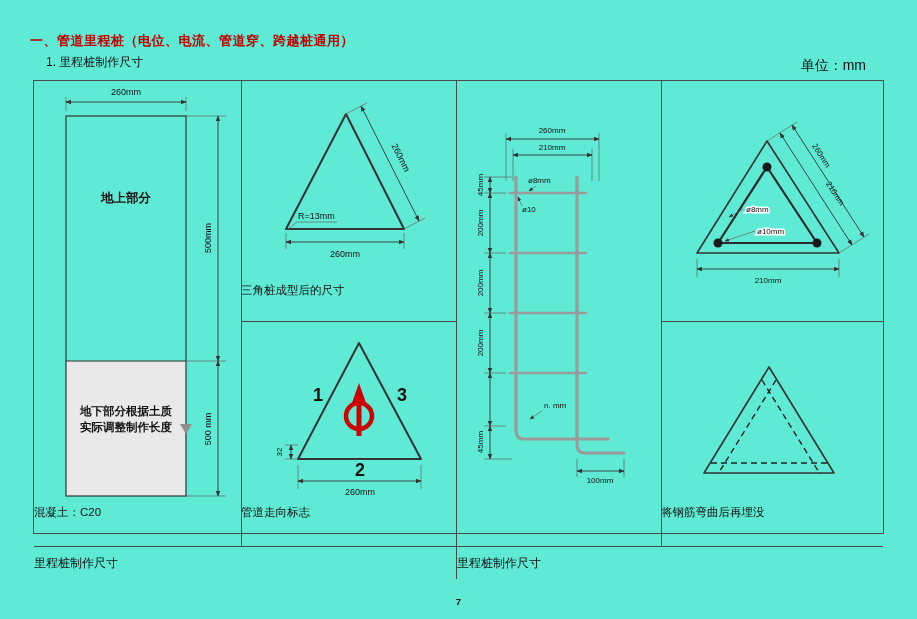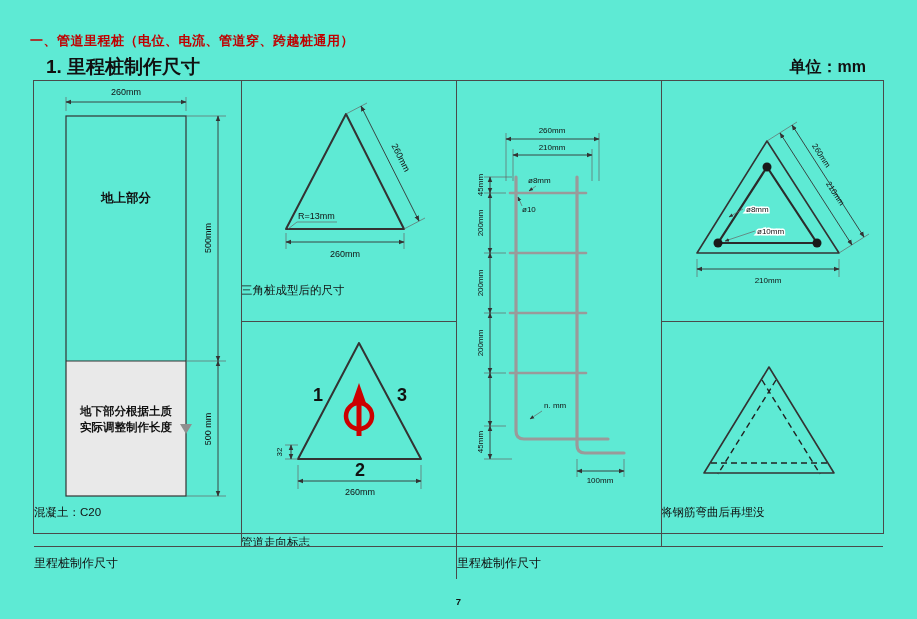--- a/index.html
+++ b/index.html
@@ -1,21 +1,21 @@
 <!DOCTYPE html>
 <html><head>
 <meta charset="utf-8">
 <style>
   * { margin:0; padding:0; box-sizing:border-box; }
   html,body { width:917px; height:619px; background:#ffffff;
     font-family:"Liberation Sans","DejaVu Sans",sans-serif; }
   .page { position:absolute; left:0; top:0; width:917px; height:619px; background:#5eead4; overflow:hidden; }
   .heading { position:absolute; left:30px; top:32px; font-size:13px; font-weight:bold; color:#c00000; letter-spacing:0.5px; }
-  .subheading { position:absolute; left:46px; top:54px; font-size:19px; font-weight:bold; color:#111; }
-  .unit { position:absolute; right:51px; top:57px; font-size:16px; font-weight:bold; color:#111; }
+  .subheading { position:absolute; left:46px; top:54px; font-size:12px; font-weight:normal; color:#111; }
+  .unit { position:absolute; right:51px; top:57px; font-size:14px; font-weight:normal; color:#111; }
   .table { position:absolute; left:33px; top:80px; width:851px; height:454px; border:1px solid #4a4a4a; }
   .cell { position:absolute; overflow:hidden; }
   .vline,.hline { position:absolute; background:#4a4a4a; }
   .caption { position:absolute; left:0; right:0; text-align:left; font-size:11.5px; color:#111; }
   .footcap { position:absolute; top:466px; height:32px; line-height:32px; text-align:left; font-size:12px; color:#111; }
   .pagenum { position:absolute; left:0; right:0; top:596px; text-align:center; font-size:9.5px; font-weight:bold; color:#111; }
   svg text { font-family:"Liberation Sans","DejaVu Sans",sans-serif; fill:#111; }
   .dim { font-size:9px; }
   .dims { font-size:8px; }
   .dl { stroke:#333; stroke-width:0.9; fill:none; }
@@ -121,21 +121,21 @@
           <line class="dl" x1="50" y1="124" x2="50" y2="138" marker-start="url(#m3)" marker-end="url(#m3)"></line>
           <text class="dims" transform="rotate(-90 41 131)" x="41" y="131" text-anchor="middle">32</text>
         </g>
         <g>
           <line class="xl" x1="57" y1="144" x2="57" y2="168"></line>
           <line class="xl" x1="180" y1="144" x2="180" y2="168"></line>
           <line class="dl" x1="57" y1="160" x2="180" y2="160" marker-start="url(#m3)" marker-end="url(#m3)"></line>
           <text class="dim" x="119" y="174" text-anchor="middle">260mm</text>
         </g>
       </svg>
-      <div class="caption" style="top:184px;margin-top:30px;">管道走向标志</div>
+      <div class="caption" style="top:184px;">管道走向标志</div>
     </div>
 
     <div class="cell" style="left:422px;top:0;width:205px;height:465px;">
       <svg width="205" height="465" viewBox="0 0 205 465">
         <defs>
           <marker id="m4" viewBox="0 0 10 10" refX="9" refY="5" markerWidth="6.5" markerHeight="6.5" orient="auto-start-reverse">
             <path d="M0,1 L10,5 L0,9 z" fill="#333"></path>
           </marker>
         </defs>
         <g>

